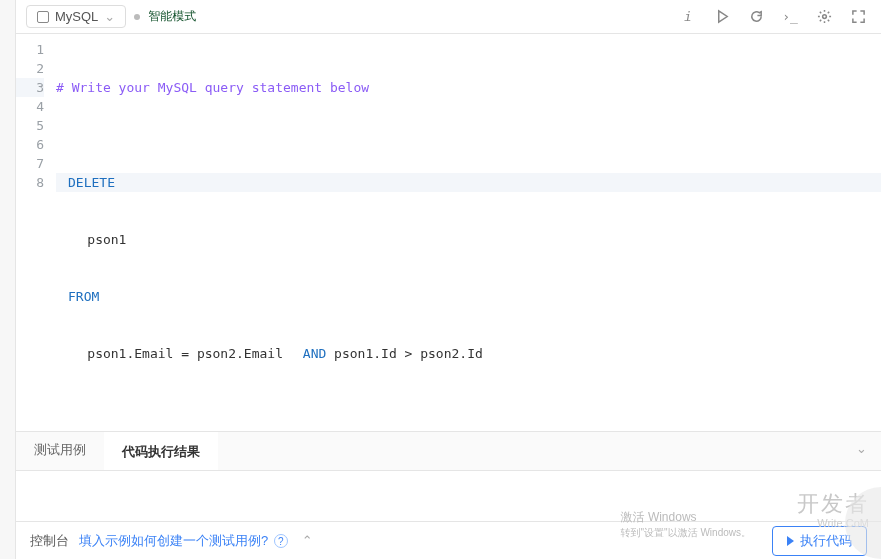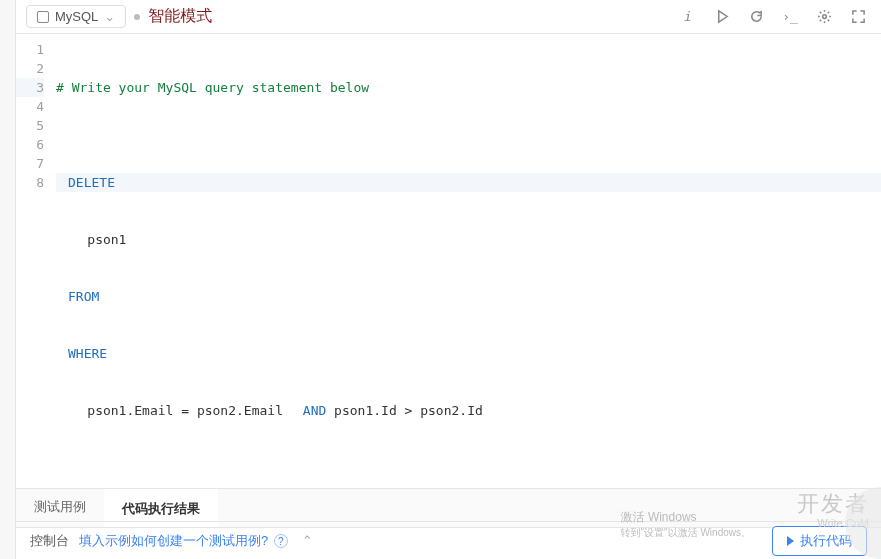--- a/index.html
+++ b/index.html
@@ -4,29 +4,29 @@
 <style>
   * { box-sizing: border-box; margin: 0; padding: 0; }
   body { font-family: -apple-system, "Helvetica Neue", Arial, sans-serif; font-size: 13px; color: #333; background: #fff; width: 881px; height: 559px; overflow: hidden; position: relative; }
   .left-gutter { position:absolute; left:0; top:0; bottom:0; width:16px; background:#f7f7f7; border-right:1px solid #e5e5e5; }
   .main { margin-left:16px; display:flex; flex-direction:column; height:100%; }
   
   .toolbar { height:34px; display:flex; align-items:center; padding:0 10px; border-bottom:1px solid #e5e5e5; gap:8px; background:#fff; }
   .lang-select { display:flex; align-items:center; gap:6px; border:1px solid #ddd; border-radius:4px; padding:3px 10px; color:#555; background:#fff; }
   .lang-select .dbicon { width:12px; height:12px; border:1.5px solid #888; border-radius:2px; }
   .mode-dot { width:6px; height:6px; border-radius:50%; background:#bbb; display:inline-block; }
-  .mode-label { color:#7f1d1d; font-size:16px; }
+  .mode-label { color:#14532d; font-size:12px; }
   .spacer { flex:1; }
   .tb-icon { width:26px; height:26px; display:flex; align-items:center; justify-content:center; color:#888; border-radius:4px; font-family: monospace; }
   .tb-icon svg { width:15px; height:15px; stroke:#888; fill:none; stroke-width:1.6; }
   
   .editor { flex:0 0 auto; display:flex; font-family: Consolas, Menlo, monospace; font-size:13px; line-height:19px; padding:6px 0 30px 0; background:#fff; }
   .linenums { width:40px; text-align:right; color:#9aa0a6; padding-right:12px; user-select:none; }
   .code { flex:1; white-space:pre; color:#333; }
-  .code .comment { color:#15803d; }
+  .code .comment { color:#8b5cf6; }
   .code .kw { color:#1e6fbf; text-transform:uppercase;margin-left:12px; }
   .current-line { background:#f3f6fa; }
   
   .panel { border-top:1px solid #e5e5e5; flex:1; display:flex; flex-direction:column; min-height:0; }
   .tabs { display:flex; border-bottom:1px solid #e5e5e5; background:#fafafa; }
   .tab { padding:9px 18px; color:#666; font-size:13px; }
   .tab.active { background:#fff; border-top:2px solid transparent; font-weight:600; color:#333; }
   .tab-chevron { margin-left:auto; padding:9px 14px; color:#aaa; }
   
   .wm { position:absolute; right:12px; bottom:30px; font-size:22px; color:#c8c8c8; letter-spacing:2px; font-family: "SimHei", sans-serif; }
@@ -93,21 +93,20 @@
       <div>6</div>
       <div>7</div>
       <div>8</div>
     </div>
     <div class="code">
       <div><span class="comment"># Write your MySQL query statement below</span></div>
       <div></div>
       <div class="current-line"><span class="kw">DELETE</span></div>
       <div>    pson1</div>
       <div><span class="kw">FROM</span></div>
-      <div><span class="kw">WHERE</span></div>
       <div>    pson1.Email = pson2.Email <span class="kw">AND</span> pson1.Id &gt; pson2.Id</div>
     </div>
   </div>
 
   <div class="panel">
     <div class="tabs">
       <div class="tab">测试用例</div>
       <div class="tab active">代码执行结果</div>
       <div class="tab-chevron">⌄</div>
     </div>

